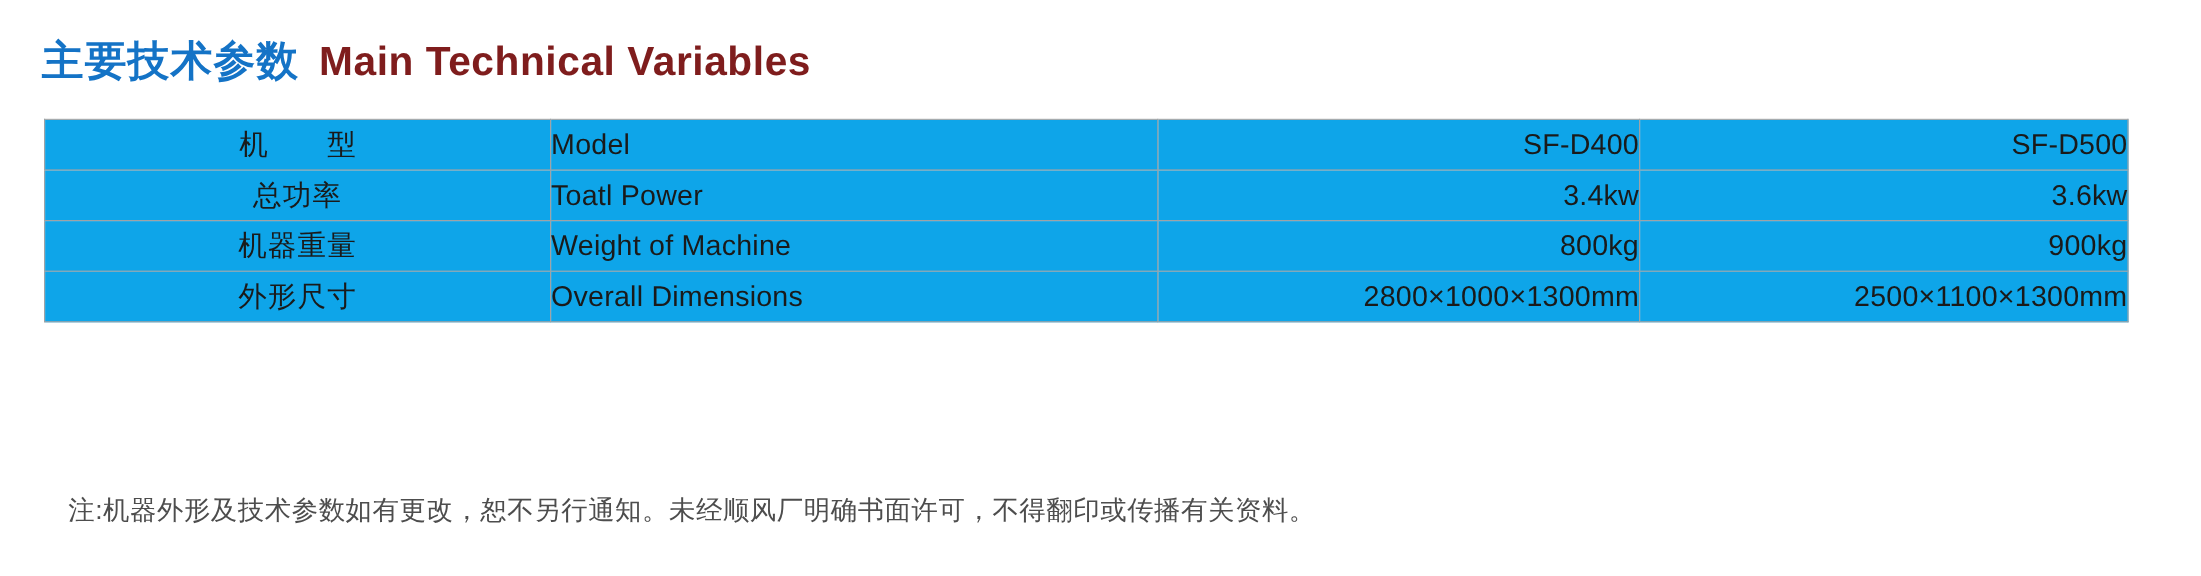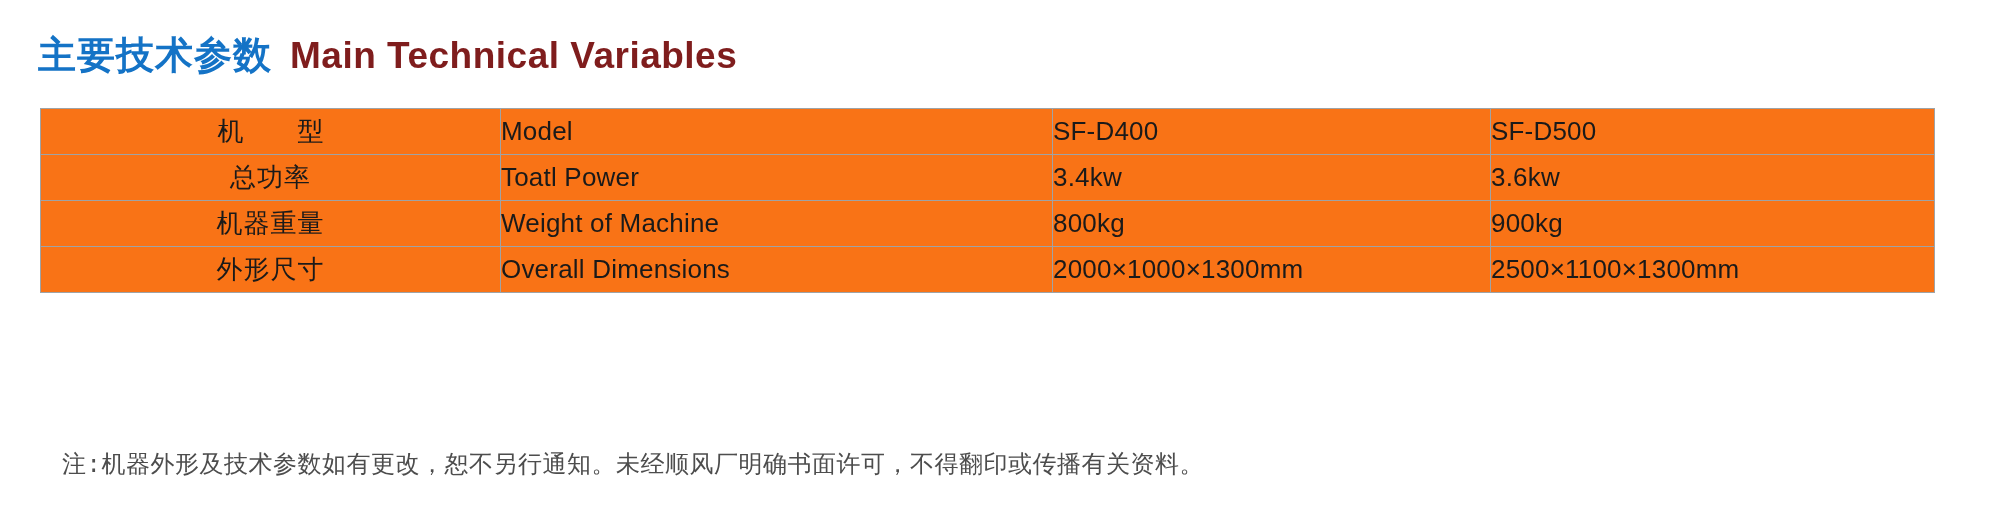--- a/index.html
+++ b/index.html
@@ -54,39 +54,39 @@
   table.spec col.c3 { width: 438px; }
   table.spec col.c4 { width: 444px; }
 
   table.spec td {
     border: 1px solid #9fa3a6;
     height: 46px;
     font-size: 26px;
     color: #1a1a1a;
     padding: 0 0;
     vertical-align: middle;
-    background: #f97316;
+    background: #0ea5e9;
   }
   td.cn {
     text-align: center;
     font-family: "DejaVu Sans", "Liberation Sans", sans-serif;
     font-size: 25px;
     letter-spacing: 1px;
   }
   td.cn.spaced { letter-spacing: 14px; text-indent: 14px; }
   td.en { padding-left: 22px; letter-spacing: 0.2px; }
-  td.val { padding-left: 22px; letter-spacing: 0.2px; }
+  td.val { padding-left: 22px; letter-spacing: 0.2px; text-align: right; }
 
   .note {
     position: absolute;
     left: 62px;
     top: 448px;
     font-size: 24px;
     color: #4d4d4d;
-    font-family: Liberation Mono, monospace;
+    font-family: Liberation Sans, sans-serif;
     letter-spacing: 0.5px;
     white-space: nowrap;
   }
 </style>
 </head>
 <body>
 
 <div class="page">
 
   <div class="title-row">
@@ -116,21 +116,21 @@
       </tr>
       <tr>
         <td class="cn">机器重量</td>
         <td class="en">Weight of Machine</td>
         <td class="val">800kg</td>
         <td class="val">900kg</td>
       </tr>
       <tr>
         <td class="cn">外形尺寸</td>
         <td class="en">Overall Dimensions</td>
-        <td class="val">2000×1000×1300mm</td>
+        <td class="val">2800×1000×1300mm</td>
         <td class="val">2500×1100×1300mm</td>
       </tr>
     </tbody>
   </table>
 
   <div class="note">注:机器外形及技术参数如有更改，恕不另行通知。未经顺风厂明确书面许可，不得翻印或传播有关资料。</div>
 
 </div>
 
 </body></html>

